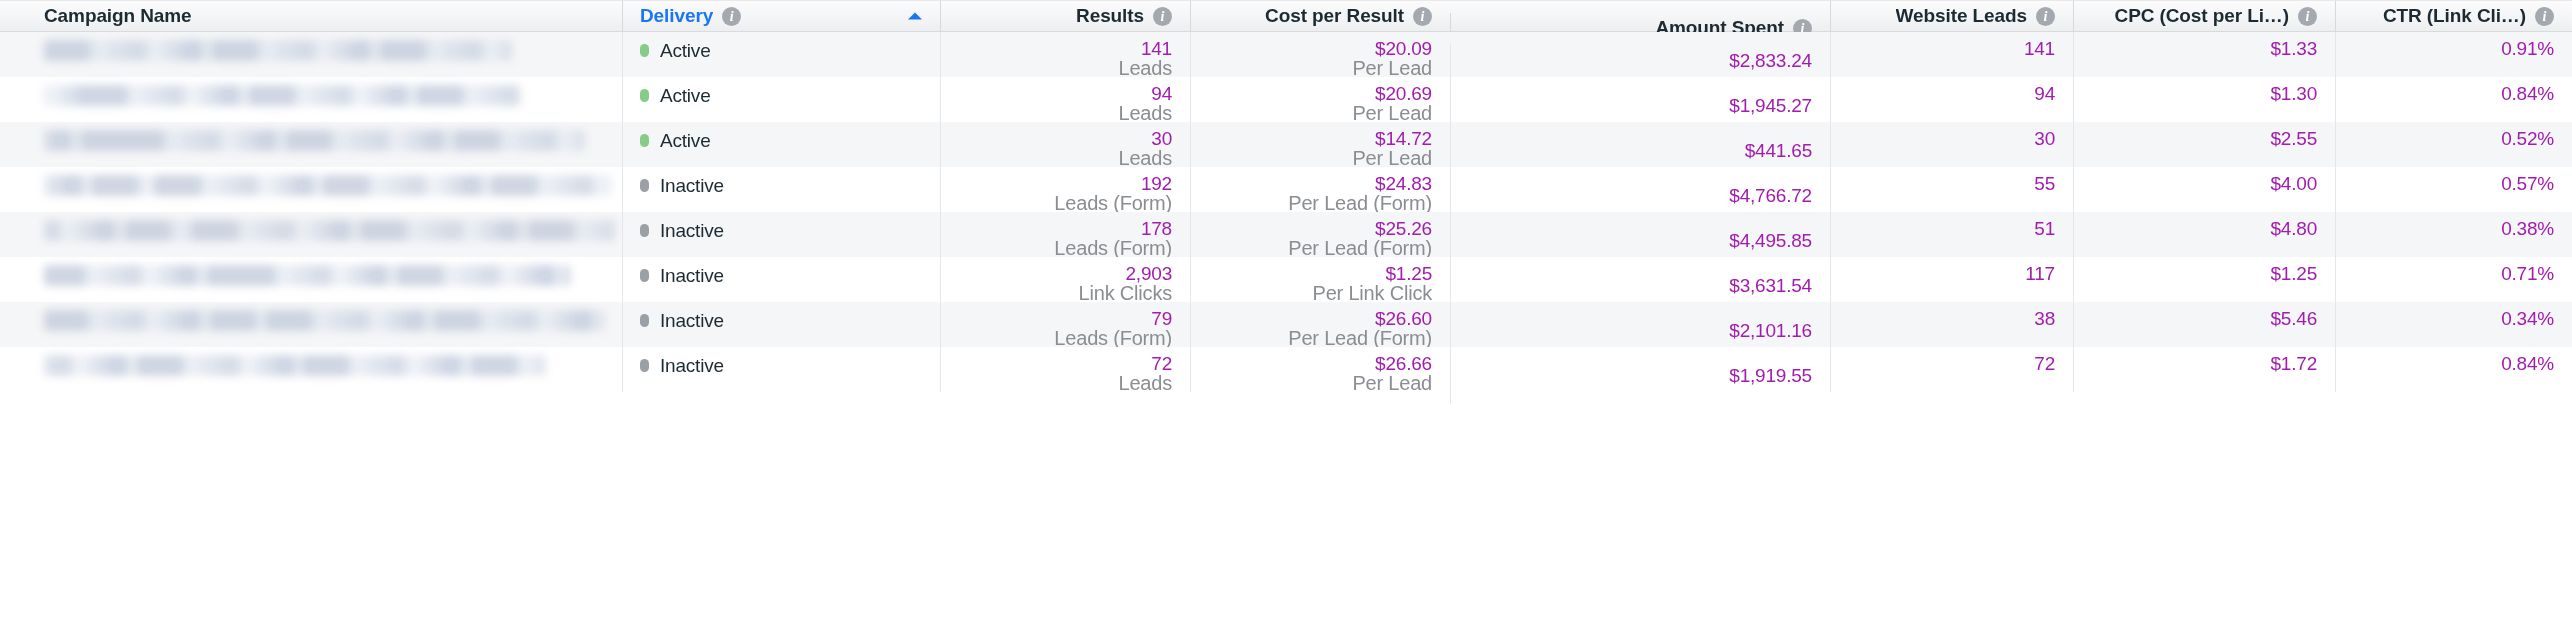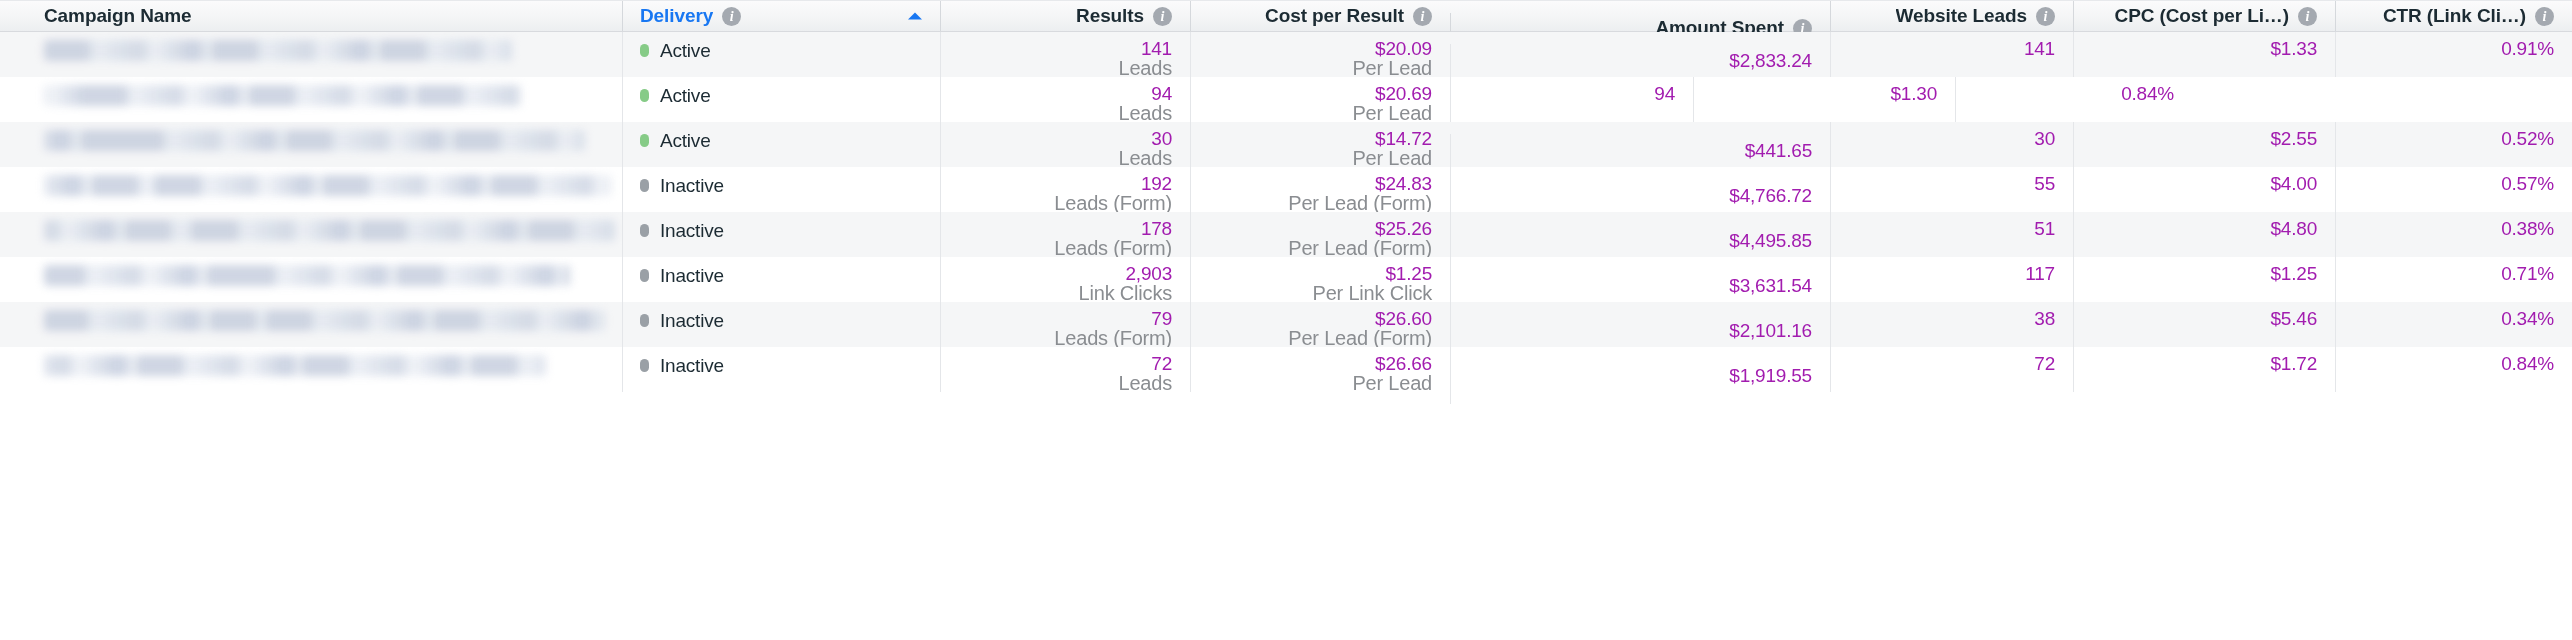--- a/index.html
+++ b/index.html
@@ -272,20 +272,23 @@
           <span class="delivery-label">Active</span>
         </div>
         <div class="td num c2">
           <span class="primary">94</span>
           <span class="secondary">Leads</span>
         </div>
         <div class="td num c3">
           <span class="primary">$20.69</span>
           <span class="secondary">Per Lead</span>
         </div>
+        <div class="td num c4">
+          <span class="primary">$1,945.27</span>
+        </div>
         <div class="td num c5">
           <span class="primary">94</span>
         </div>
         <div class="td num c6">
           <span class="primary">$1.30</span>
         </div>
         <div class="td num c7">
           <span class="primary">0.84%</span>
         </div>
       </div>

